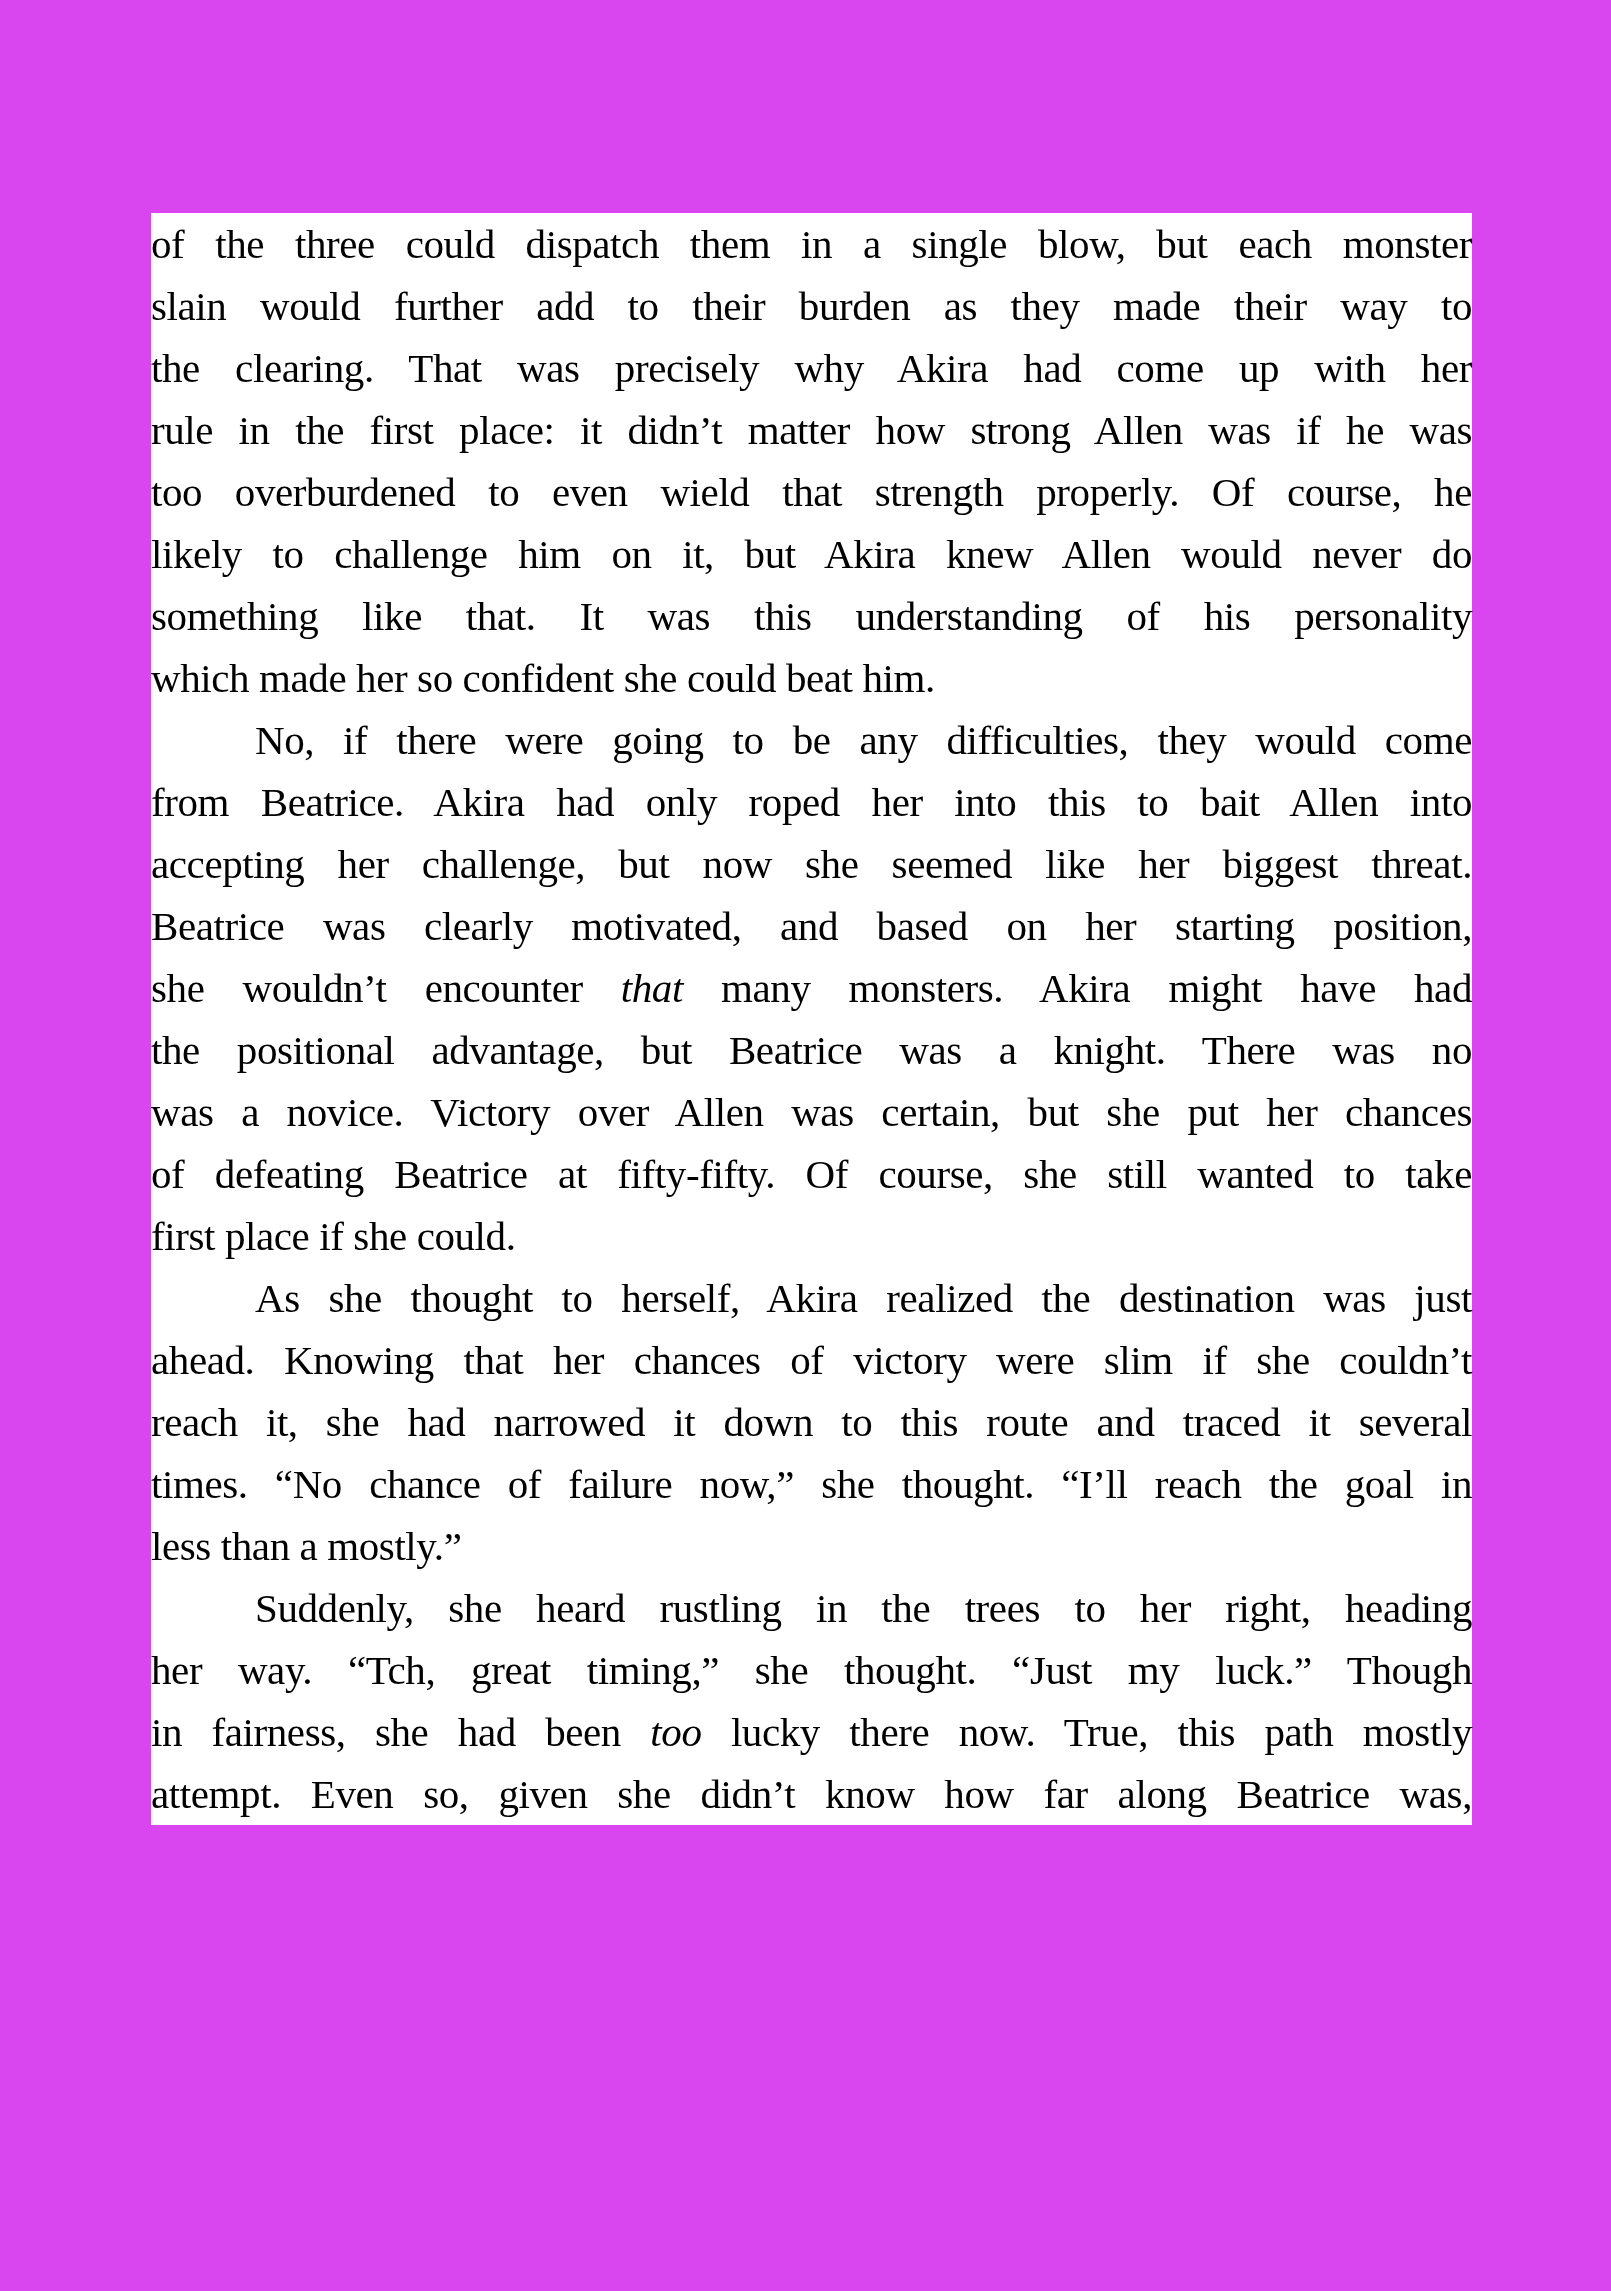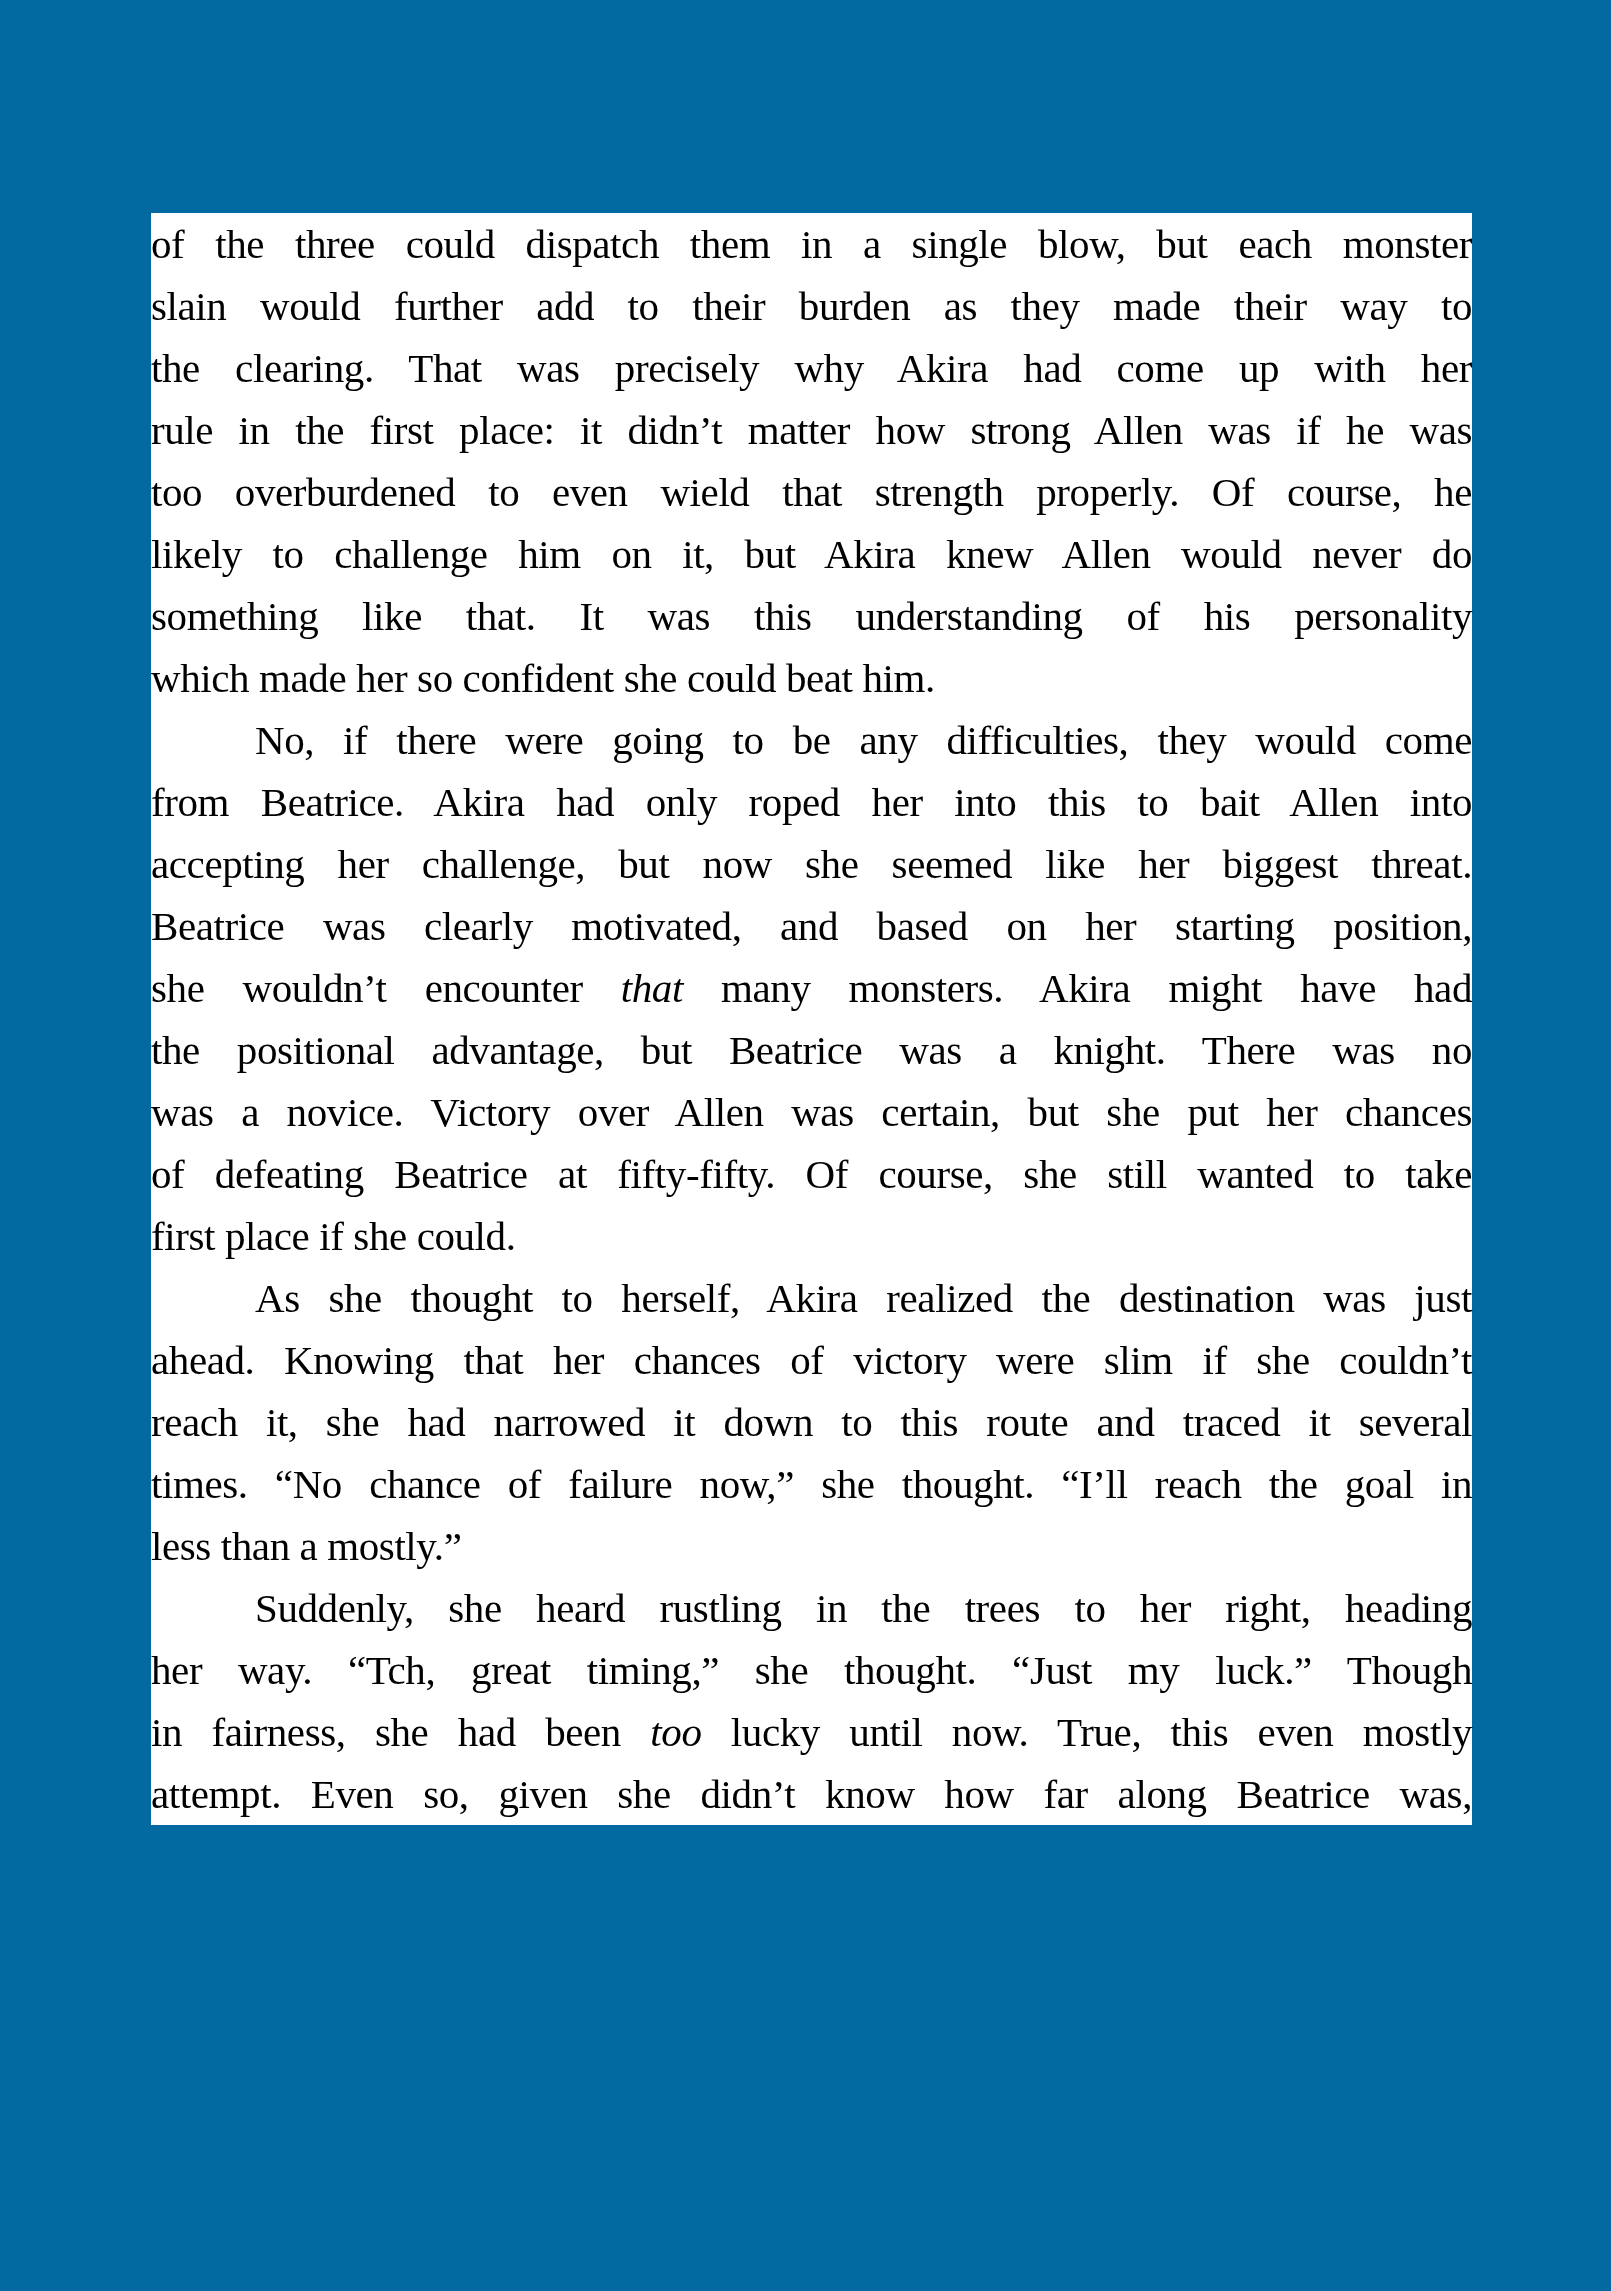--- a/index.html
+++ b/index.html
@@ -4,21 +4,21 @@
 <style>
   html, body {
     margin: 0;
     padding: 0;
     background: #ffffff;
   }
   .page {
     position: relative;
     width: 1612px;
     height: 2291px;
-    background: #0369a1;
+    background: #d946ef;
     overflow: hidden;
   }
   .text-block {
     position: absolute;
     left: 151px;
     top: 213px;
     width: 1321px;
     font-family: "Liberation Serif", "DejaVu Serif", serif;
     font-size: 41px;
     line-height: 62px;
@@ -69,18 +69,18 @@
       <div class="para">
         <div class="line j indent"><span>As she thought to herself, Akira realized the destination was just</span></div>
         <div class="line j"><span>ahead. Knowing that her chances of victory were slim if she couldn’t</span></div>
         <div class="line j"><span>reach it, she had narrowed it down to this route and traced it several</span></div>
         <div class="line j"><span>times. “No chance of failure now,” she thought. “I’ll reach the goal in</span></div>
         <div class="line"><span>less than a mostly.”</span></div>
       </div>
       <div class="para">
         <div class="line j indent"><span>Suddenly, she heard rustling in the trees to her right, heading</span></div>
         <div class="line j"><span>her way. “Tch, great timing,” she thought. “Just my luck.” Though</span></div>
-        <div class="line j"><span>in fairness, she had been </span><span class="it">too</span><span> lucky until now. True, this even mostly</span></div>
+        <div class="line j"><span>in fairness, she had been </span><span class="it">too</span><span> lucky there now. True, this path mostly</span></div>
         <div class="line j"><span>attempt. Even so, given she didn’t know how far along Beatrice was,</span></div>
       </div>
     </div>
 </div>
 
 
 </body></html>

